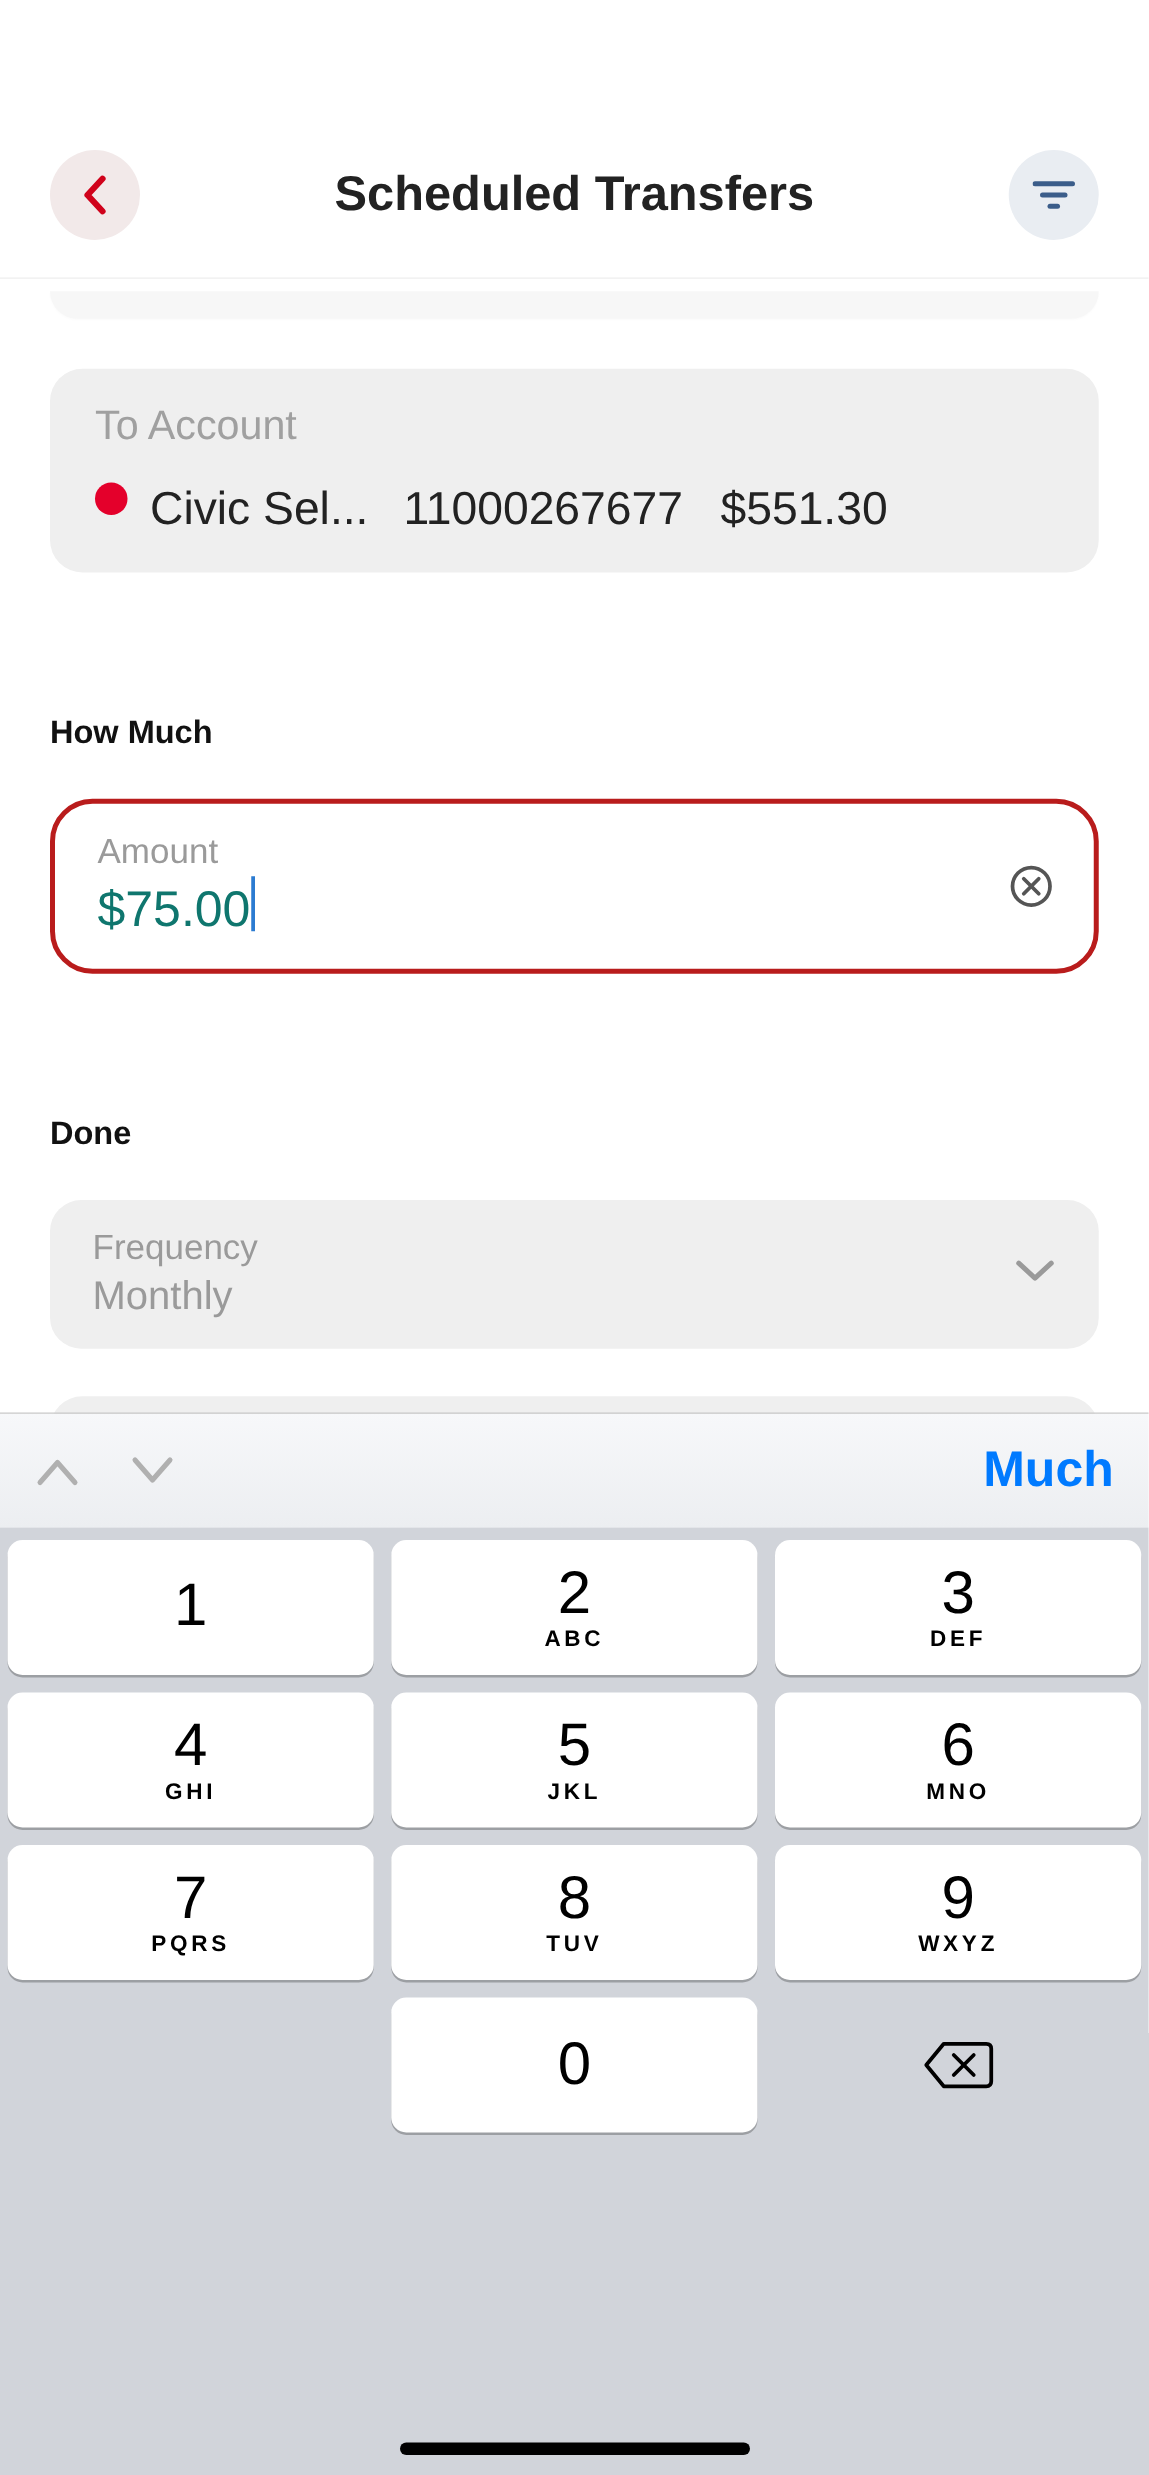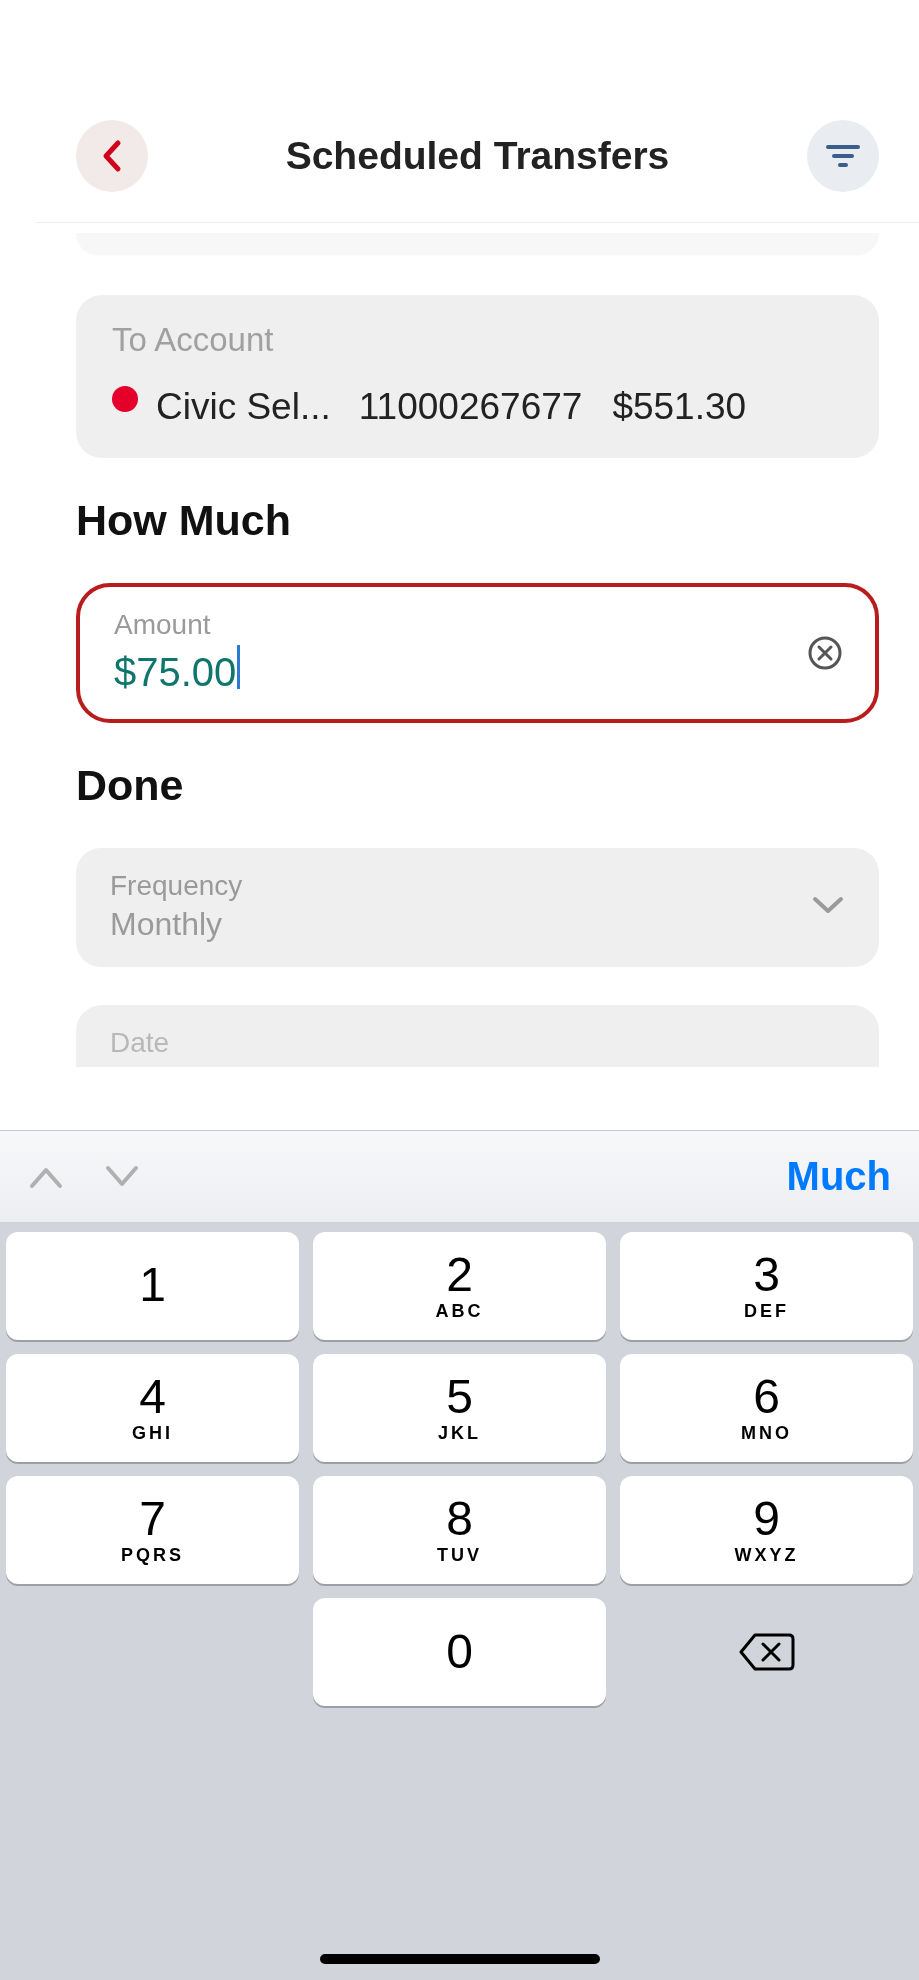--- a/index.html
+++ b/index.html
@@ -1,35 +1,35 @@
 <!DOCTYPE html>
 <html><head>
   <meta charset="utf-8">
   <style>
     * { margin: 0; padding: 0; box-sizing: border-box; }
     html, body { width: 919px; height: 1980px; font-family: -apple-system, BlinkMacSystemFont, "Helvetica Neue", sans-serif; background: #fff; overflow: hidden; }
-    .screen { width: 919px; height: 1980px; position: relative; display: flex; flex-direction: column; padding-left: 36px; }
+    .screen { width: 919px; height: 1980px; position: relative; display: flex; flex-direction: column; }
     .header { display: flex; align-items: center; justify-content: space-between; padding: 120px 40px 30px 40px; }
     .back-btn { width: 72px; height: 72px; border-radius: 50%; background: #f2e9e9; display: flex; align-items: center; justify-content: center; cursor: pointer; }
     .filter-btn { width: 72px; height: 72px; border-radius: 50%; background: #e9edf2; display: flex; align-items: center; justify-content: center; cursor: pointer; }
     .header-title { font-size: 39px; font-weight: 700; color: #222; }
     .divider { border-bottom: 1px solid #eee; }
 
     .content { flex: 1; overflow: hidden; padding: 0 40px; position: relative; }
     .partial-card-top { height: 22px; background: #f7f7f7; border-radius: 0 0 26px 26px; margin-top: 10px; box-shadow: 0 1px 2px rgba(0,0,0,0.02); }
 
     .account-card { background: #efefef; border-radius: 26px; padding: 26px 36px 30px 36px; margin-top: 40px; }
     .card-label { font-size: 33px; color: #a0a0a0; margin-bottom: 27px; }
     .account-row { display: flex; gap: 18px; }
     .red-dot { width: 26px; height: 26px; border-radius: 50%; background: #e4002b; flex-shrink: 0; }
     .account-name { font-size: 37px; color: #222; }
     .account-number { font-size: 37px; color: #222; margin-left: 10px; }
     .account-balance { font-size: 37px; color: #222; margin-left: 12px; }
 
-    .section-title { font-size: 43px; font-weight: 700; color: #111; margin-top: 38px; margin-bottom: 38px; }
+    .section-title { font-size: 26px; font-weight: 700; color: #111; margin-top: 112px; margin-bottom: 38px; }
 
     .amount-field { border: 4px solid #b91c1c; border-radius: 34px; padding: 22px 34px 24px 34px; position: relative; }
     .field-label { font-size: 28px; color: #9a9a9a; margin-bottom: 4px; }
     .field-value { font-size: 40px; color: #0f766e; display: inline-block; }
     .cursor { display: inline-block; width: 3px; height: 44px; background: #2b7bd1; vertical-align: text-bottom; margin-left: 1px; }
     .clear-btn { position: absolute; right: 30px; top: 50%; transform: translateY(-50%); width: 40px; height: 40px; display: flex; align-items: center; justify-content: center; cursor: pointer; }
 
     .freq-field { background: #efefef; border-radius: 25px; padding: 22px 34px 24px 34px; position: relative; margin-top: 1px; }
     .freq-chevron { position: absolute; right: 34px; top: 50%; transform: translateY(-50%); }
     .freq-value { font-size: 32px; color: #9a9a9a; }

